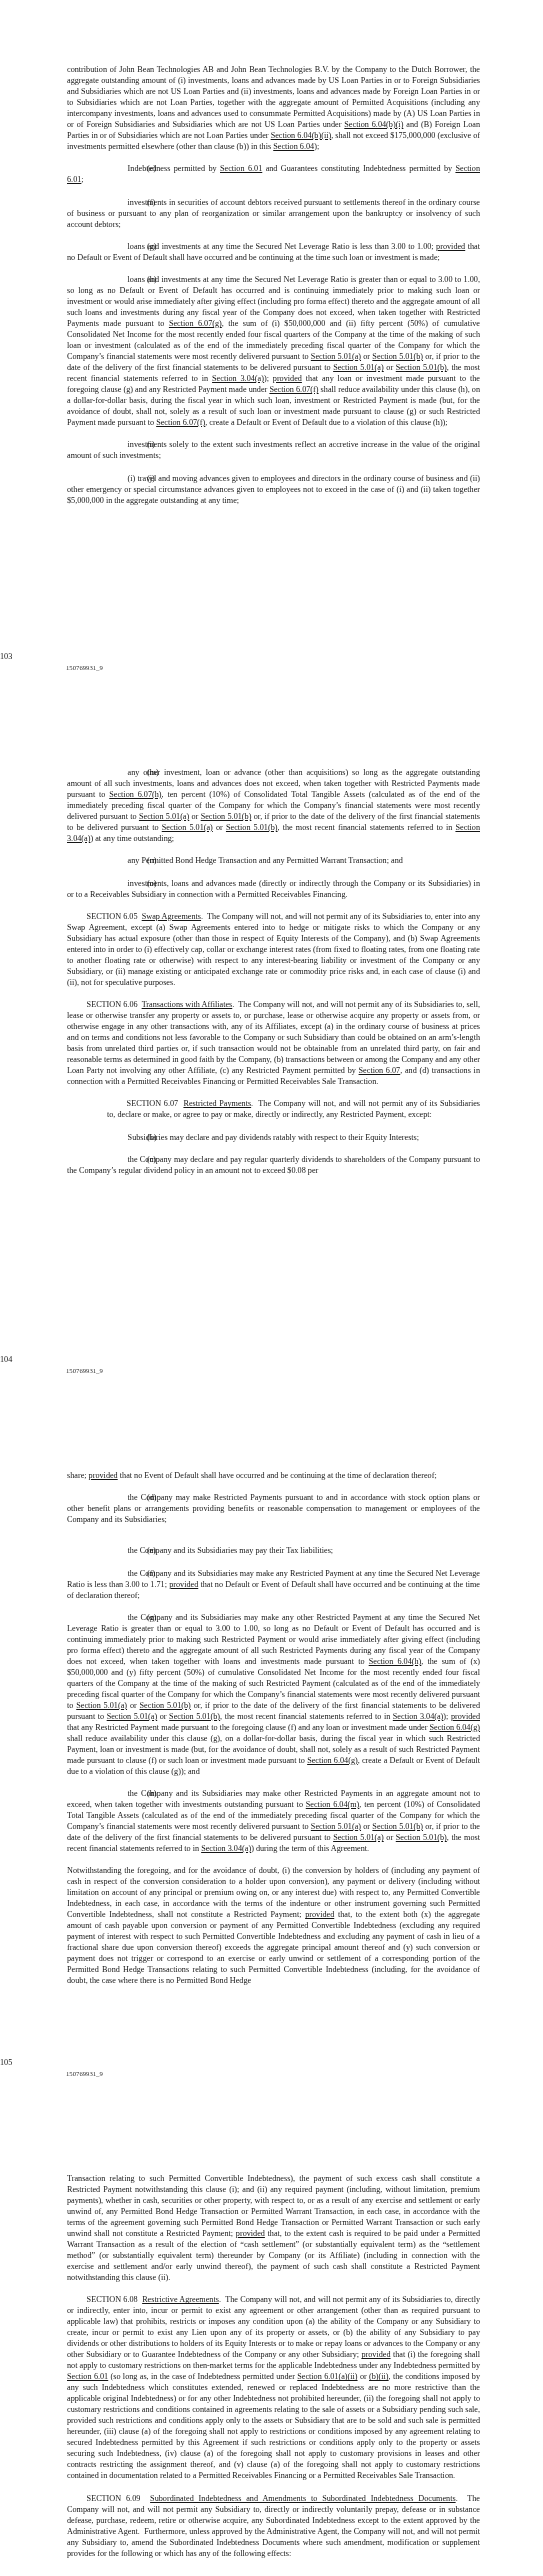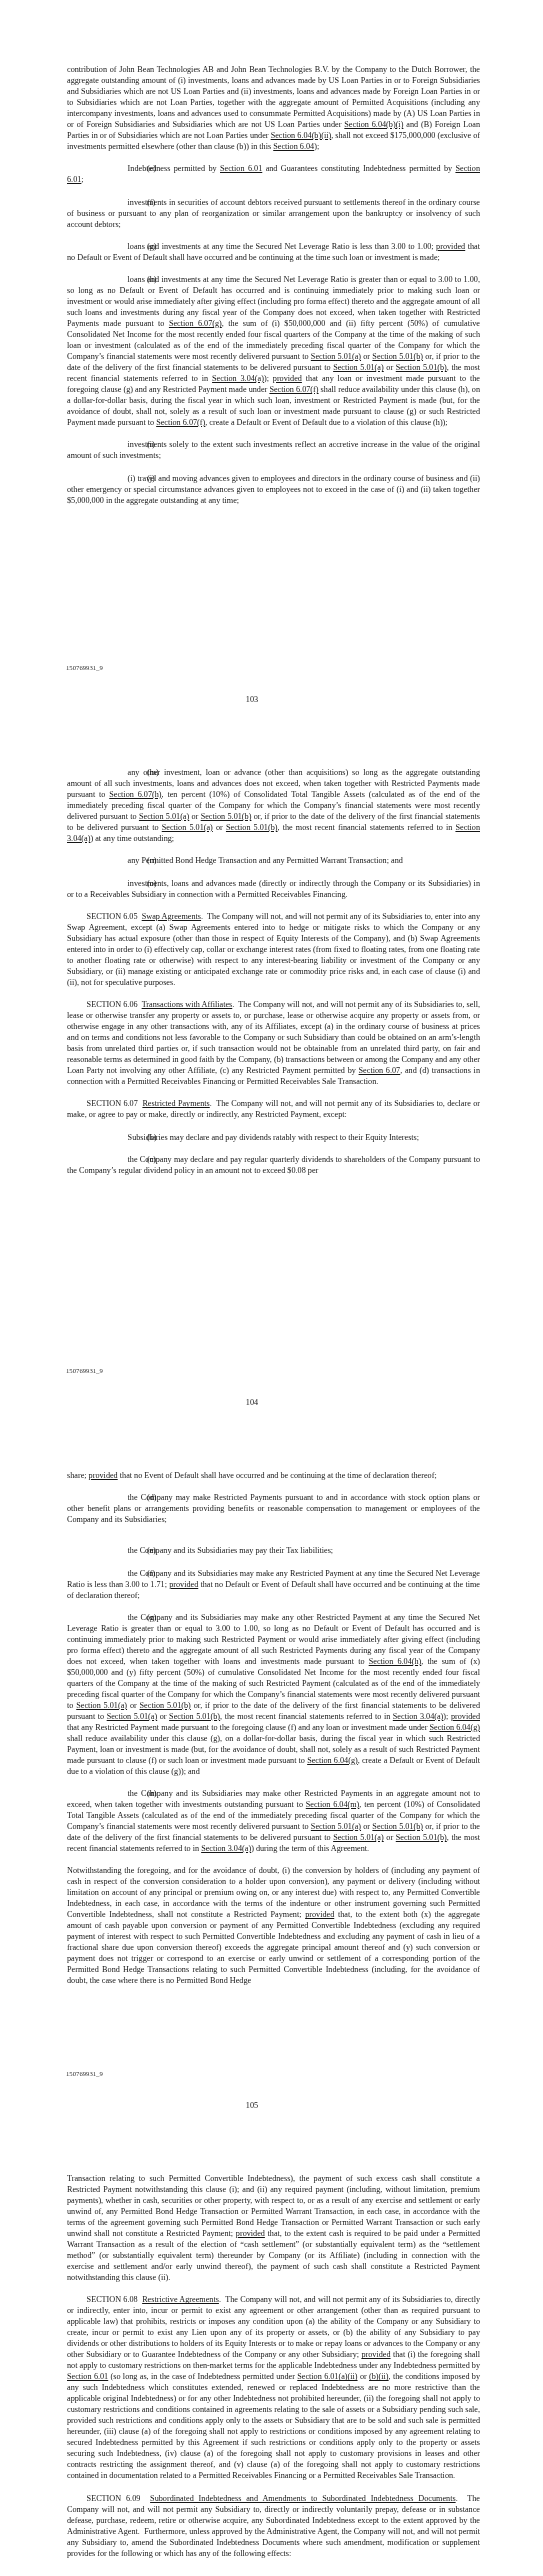--- a/index.html
+++ b/index.html
@@ -26,24 +26,23 @@
     line-height:11px;
   }
   p.para { margin:0 0 11.3px 0; padding:0; }
   .plabel { display:inline-block; width:20.6px; }
   .u { text-decoration:underline; text-underline-offset:1px; }
   .page-number {
     position:absolute;
     top:652px;
     left:0;
     width:100%;
-    text-align:center;
+    text-align:left;
     font-size:8.2px;
     line-height:10.3px;
-    margin-top:43px;
   }
   .doc-id {
     position:absolute;
     top:664px;
     left:66px;
     font-size:6.7px;
     color:#303030;
     line-height:8.2px;
   }
 </style>
@@ -66,21 +65,21 @@
     <div class="doc-id">150769931_9</div>
   </div>
 
   <div class="page">
     <div class="page-body">
         <p class="para" style="text-indent: 40px;"><span class="plabel">(m)</span><span>any other investment, loan or advance (other than acquisitions) so long as the aggregate outstanding amount of all such investments, loans and advances does not exceed, when taken together with Restricted Payments made pursuant to </span><span class="u">Section 6.07(h)</span><span>, ten percent (10%) of Consolidated Total Tangible Assets (calculated as of the end of the immediately preceding fiscal quarter of the Company for which the Company’s financial statements were most recently delivered pursuant to </span><span class="u">Section 5.01(a)</span><span> or </span><span class="u">Section 5.01(b)</span><span> or, if prior to the date of the delivery of the first financial statements to be delivered pursuant to </span><span class="u">Section 5.01(a)</span><span> or </span><span class="u">Section 5.01(b)</span><span>, the most recent financial statements referred to in </span><span class="u">Section 3.04(a)</span><span>) at any time outstanding;</span></p>
         <p class="para" style="text-indent: 40px;"><span class="plabel">(n)</span><span>any Permitted Bond Hedge Transaction and any Permitted Warrant Transaction; and</span></p>
         <p class="para" style="text-indent: 40px;"><span class="plabel">(o)</span><span>investments, loans and advances made (directly or indirectly through the Company or its Subsidiaries) in or to a Receivables Subsidiary in connection with a Permitted Receivables Financing.</span></p>
         <p class="para" style="text-indent: 19.6px;"><span>SECTION 6.05&nbsp; </span><span class="u">Swap Agreements</span><span>.&nbsp; The Company will not, and will not permit any of its Subsidiaries to, enter into any Swap Agreement, except (a) Swap Agreements entered into to hedge or mitigate risks to which the Company or any Subsidiary has actual exposure (other than those in respect of Equity Interests of the Company), and (b) Swap Agreements entered into in order to (i) effectively cap, collar or exchange interest rates (from fixed to floating rates, from one floating rate to another floating rate or otherwise) with respect to any interest-bearing liability or investment of the Company or any Subsidiary, or (ii) manage existing or anticipated exchange rate or commodity price risks and, in each case of clause (i) and (ii), not for speculative purposes.</span></p>
         <p class="para" style="text-indent: 19.6px;"><span>SECTION 6.06&nbsp; </span><span class="u">Transactions with Affiliates</span><span>.&nbsp; The Company will not, and will not permit any of its Subsidiaries to, sell, lease or otherwise transfer any property or assets to, or purchase, lease or otherwise acquire any property or assets from, or otherwise engage in any other transactions with, any of its Affiliates, except (a) in the ordinary course of business at prices and on terms and conditions not less favorable to the Company or such Subsidiary than could be obtained on an arm’s-length basis from unrelated third parties or, if such transaction would not be obtainable from an unrelated third party, on fair and reasonable terms as determined in good faith by the Company, (b) transactions between or among the Company and any other Loan Party not involving any other Affiliate, (c) any Restricted Payment permitted by </span><span class="u">Section 6.07</span><span>, and (d) transactions in connection with a Permitted Receivables Financing or Permitted Receivables Sale Transaction.</span></p>
-        <p class="para" style="text-indent: 19.6px;"><span>SECTION 6.07&nbsp; </span><span class="u">Restricted Payments</span><span>.&nbsp; The Company will not, and will not permit any of its Subsidiaries to, declare or make, or agree to pay or make, directly or indirectly, any Restricted Payment, except:</span></p>
+        <p class="para" style="text-indent: 19.6px; margin-left: 40px;"><span>SECTION 6.07&nbsp; </span><span class="u">Restricted Payments</span><span>.&nbsp; The Company will not, and will not permit any of its Subsidiaries to, declare or make, or agree to pay or make, directly or indirectly, any Restricted Payment, except:</span></p>
         <p class="para" style="text-indent: 40px;"><span class="plabel">(b)</span><span>Subsidiaries may declare and pay dividends ratably with respect to their Equity Interests;</span></p>
         <p class="para" style="text-indent: 40px;"><span class="plabel">(c)</span><span>the Company may declare and pay regular quarterly dividends to shareholders of the Company pursuant to the Company’s regular dividend policy in an amount not to exceed $0.08 per</span></p>
       </div>
     <div class="page-number">104</div>
     <div class="doc-id">150769931_9</div>
   </div>
 
   <div class="page">
     <div class="page-body">
         <p class="para"><span>share; </span><span class="u">provided</span><span> that no Event of Default shall have occurred and be continuing at the time of declaration thereof;</span></p>

